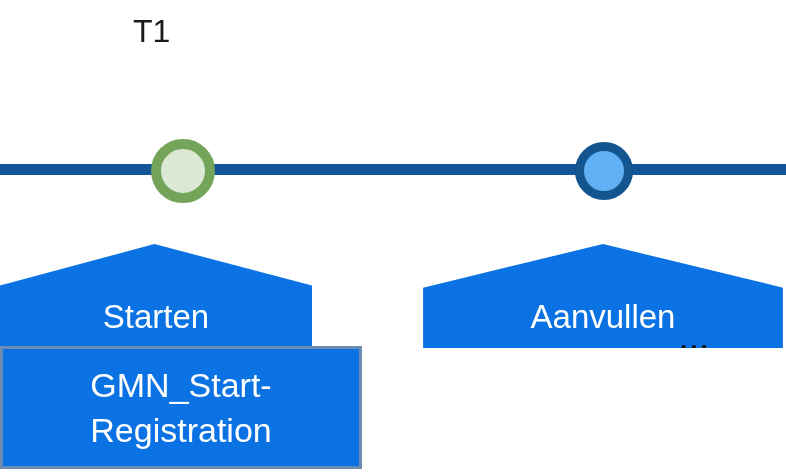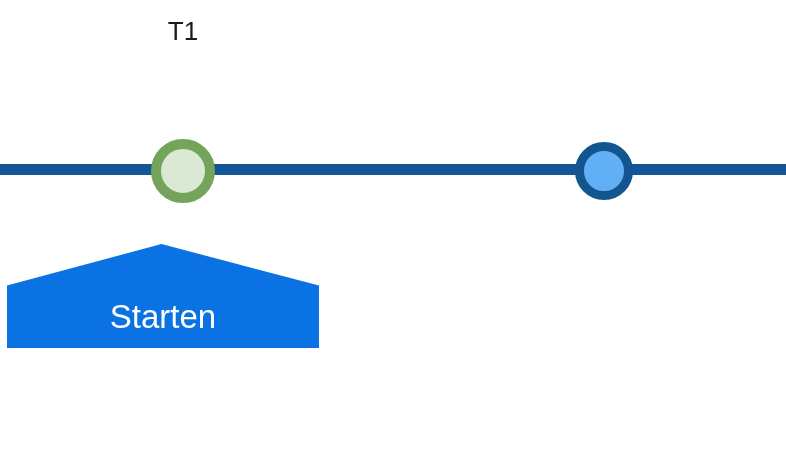--- a/index.html
+++ b/index.html
@@ -46,32 +46,31 @@
     top: 142px;
     width: 58px;
     height: 58px;
     background: #61b0f5;
     border: 9px solid #12558f;
   }
   
   .period-label {
     position: absolute;
     top: 12px;
-    font-size: 26px;
+    font-size: 32px;
     line-height: 38px;
     color: #1a1a1a;
-    text-align: center;
     white-space: nowrap;
   }
   .period-label-t1 { left: 133px; width: 100px; }
   .period-label-t2 { left: 554px; width: 100px; }
 
   
   .doc { position: absolute; }
-  .doc-left  { left: 7px;   top: 244px; width: 312px; height: 225px; }
+  .doc-left  { left: 0;   top: 244px; width: 312px; height: 225px; }
   .doc-right { left: 422px; top: 244px; width: 362px; height: 225px; }
 
   .doc-roof {
     position: absolute;
     left: 0;
     top: 0;
     width: 100%;
     height: 104px;
     background: #0a72e3;
   }
@@ -136,18 +135,25 @@
 
   <div class="period-label period-label-t1">T1</div>
   <div class="marker marker-t1"></div>
 
   <div class="marker marker-t2"></div>
 
   <div class="doc doc-left">
     <div class="doc-roof">
       <div class="doc-roof-label">Starten</div>
     </div>
+    <div class="doc-body">
+      <div class="doc-body-label">GMN_Start-Registration</div>
+    </div>
   </div>
 
   <div class="doc doc-right">
+    <div class="doc-roof">
+      <div class="doc-roof-label">Aanvullen</div>
+      <div class="doc-roof-ellipsis">...</div>
+    </div>
   </div>
 
 </div>
 
 </body></html>

